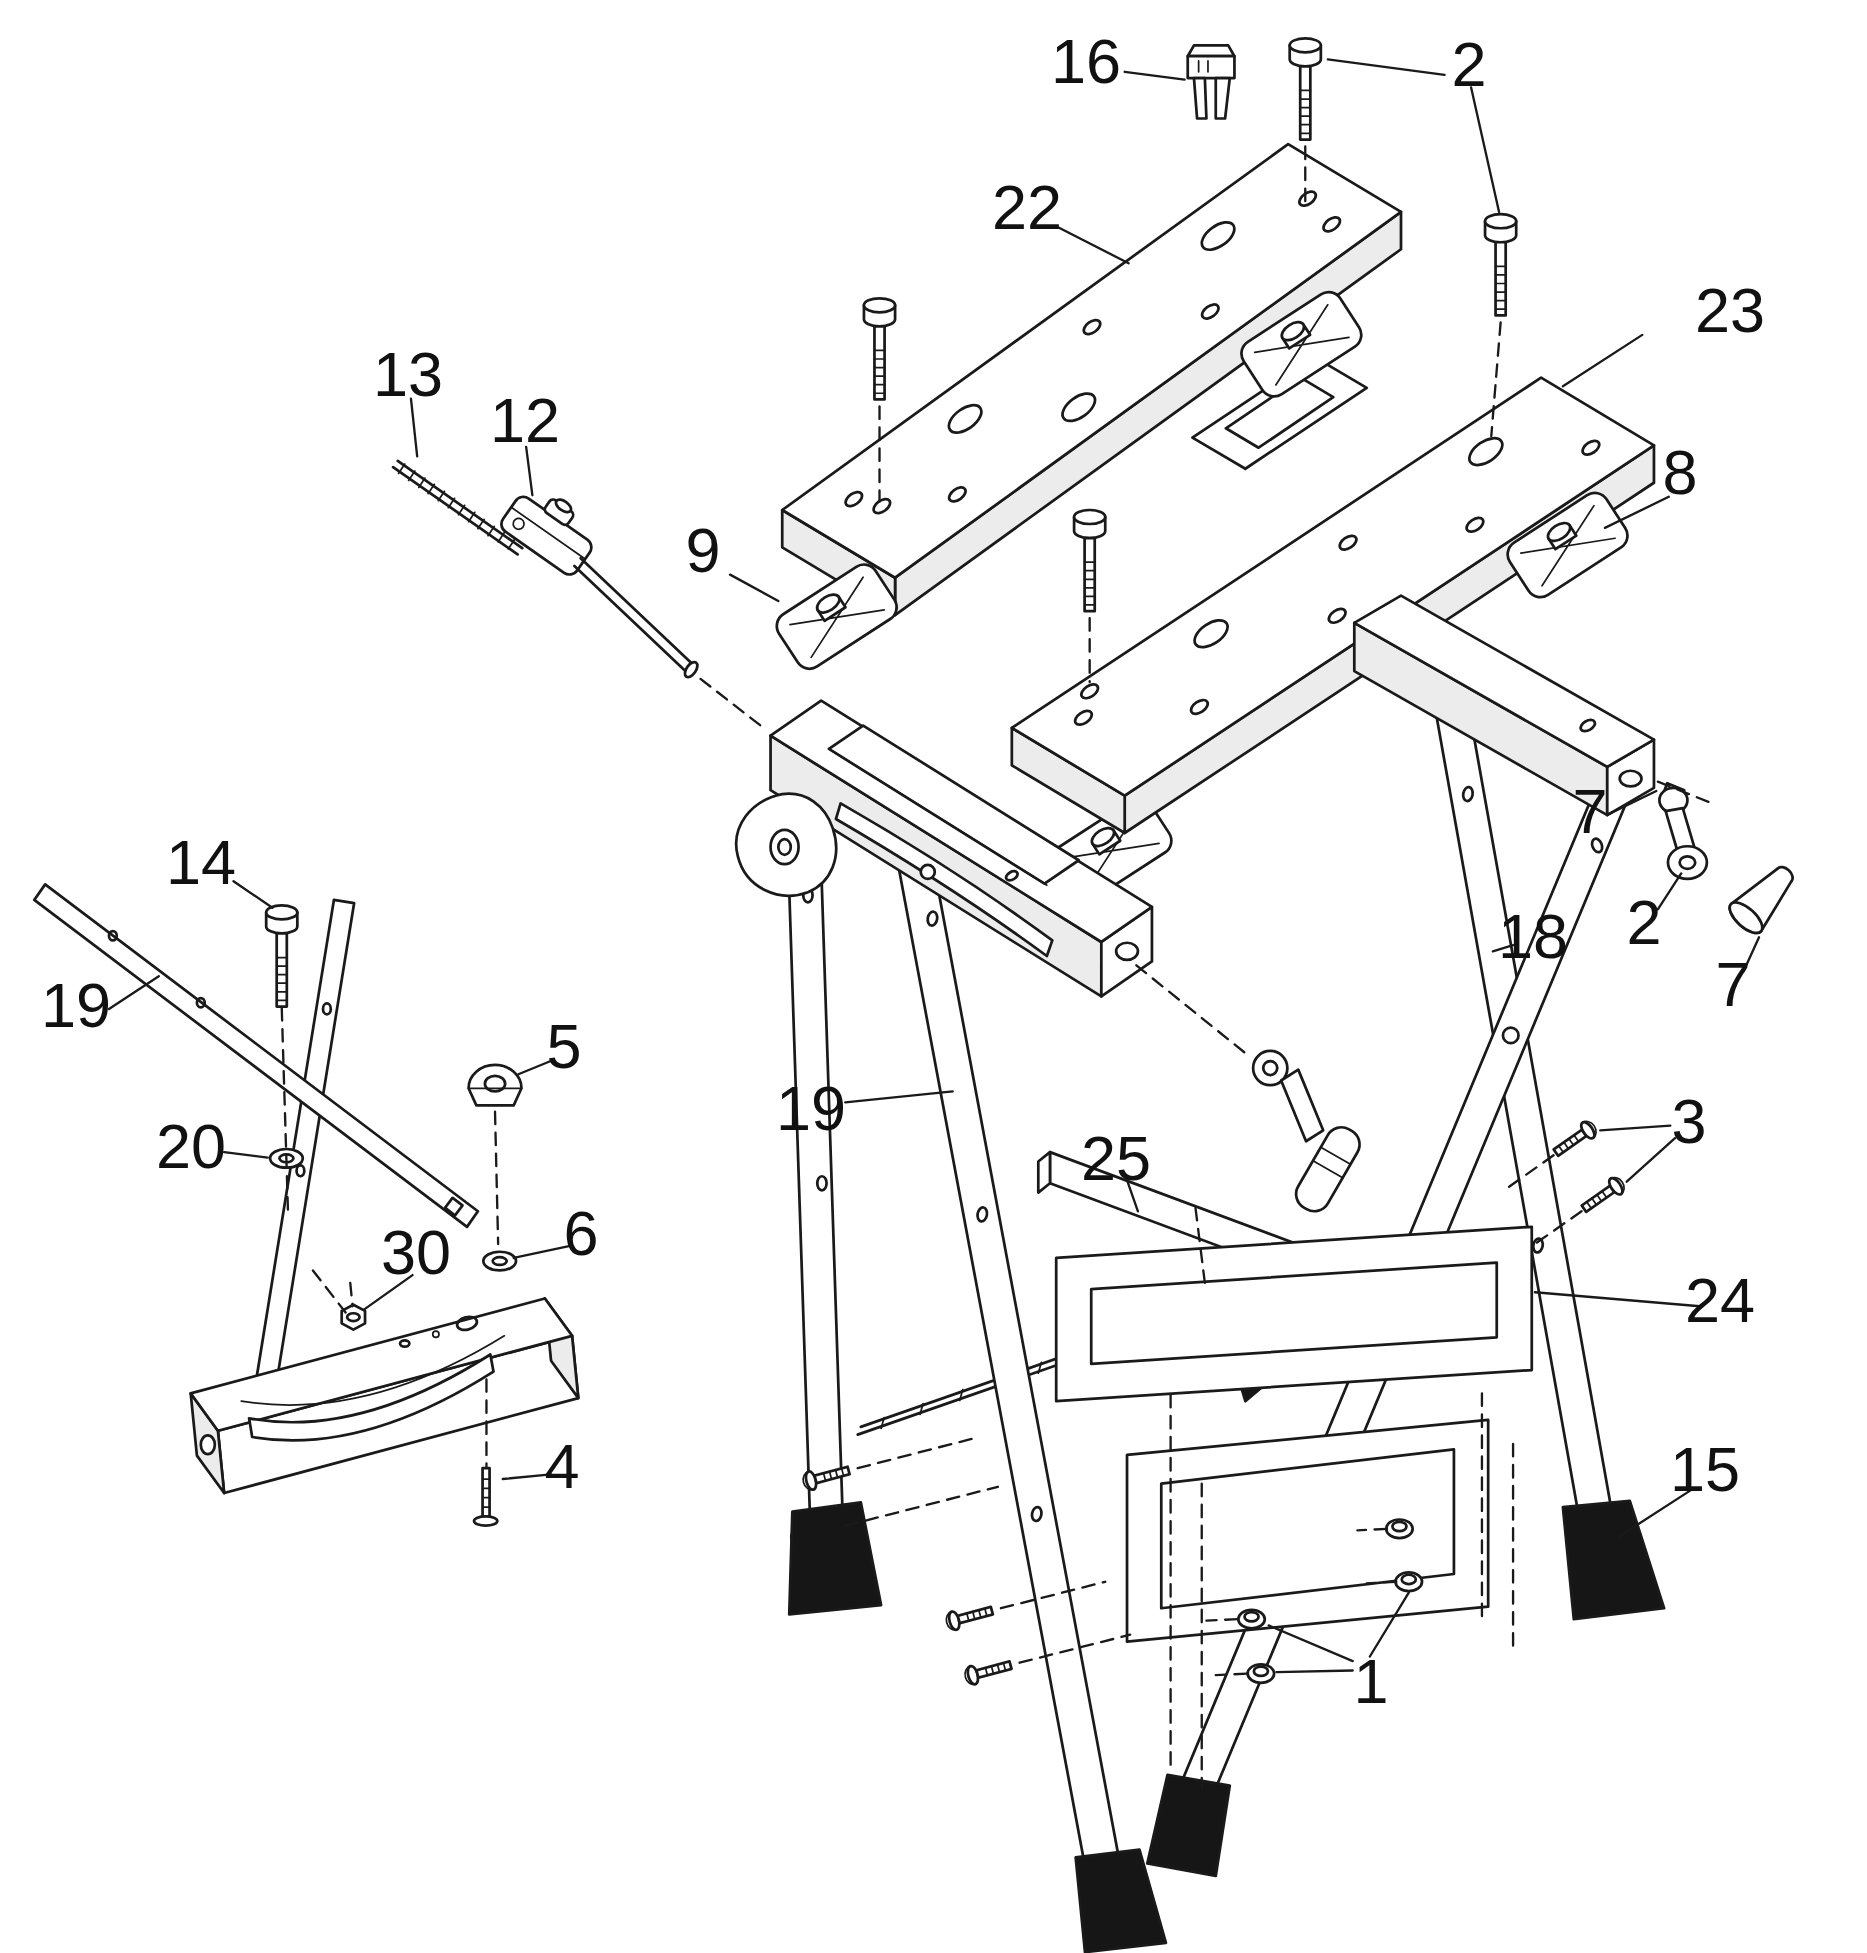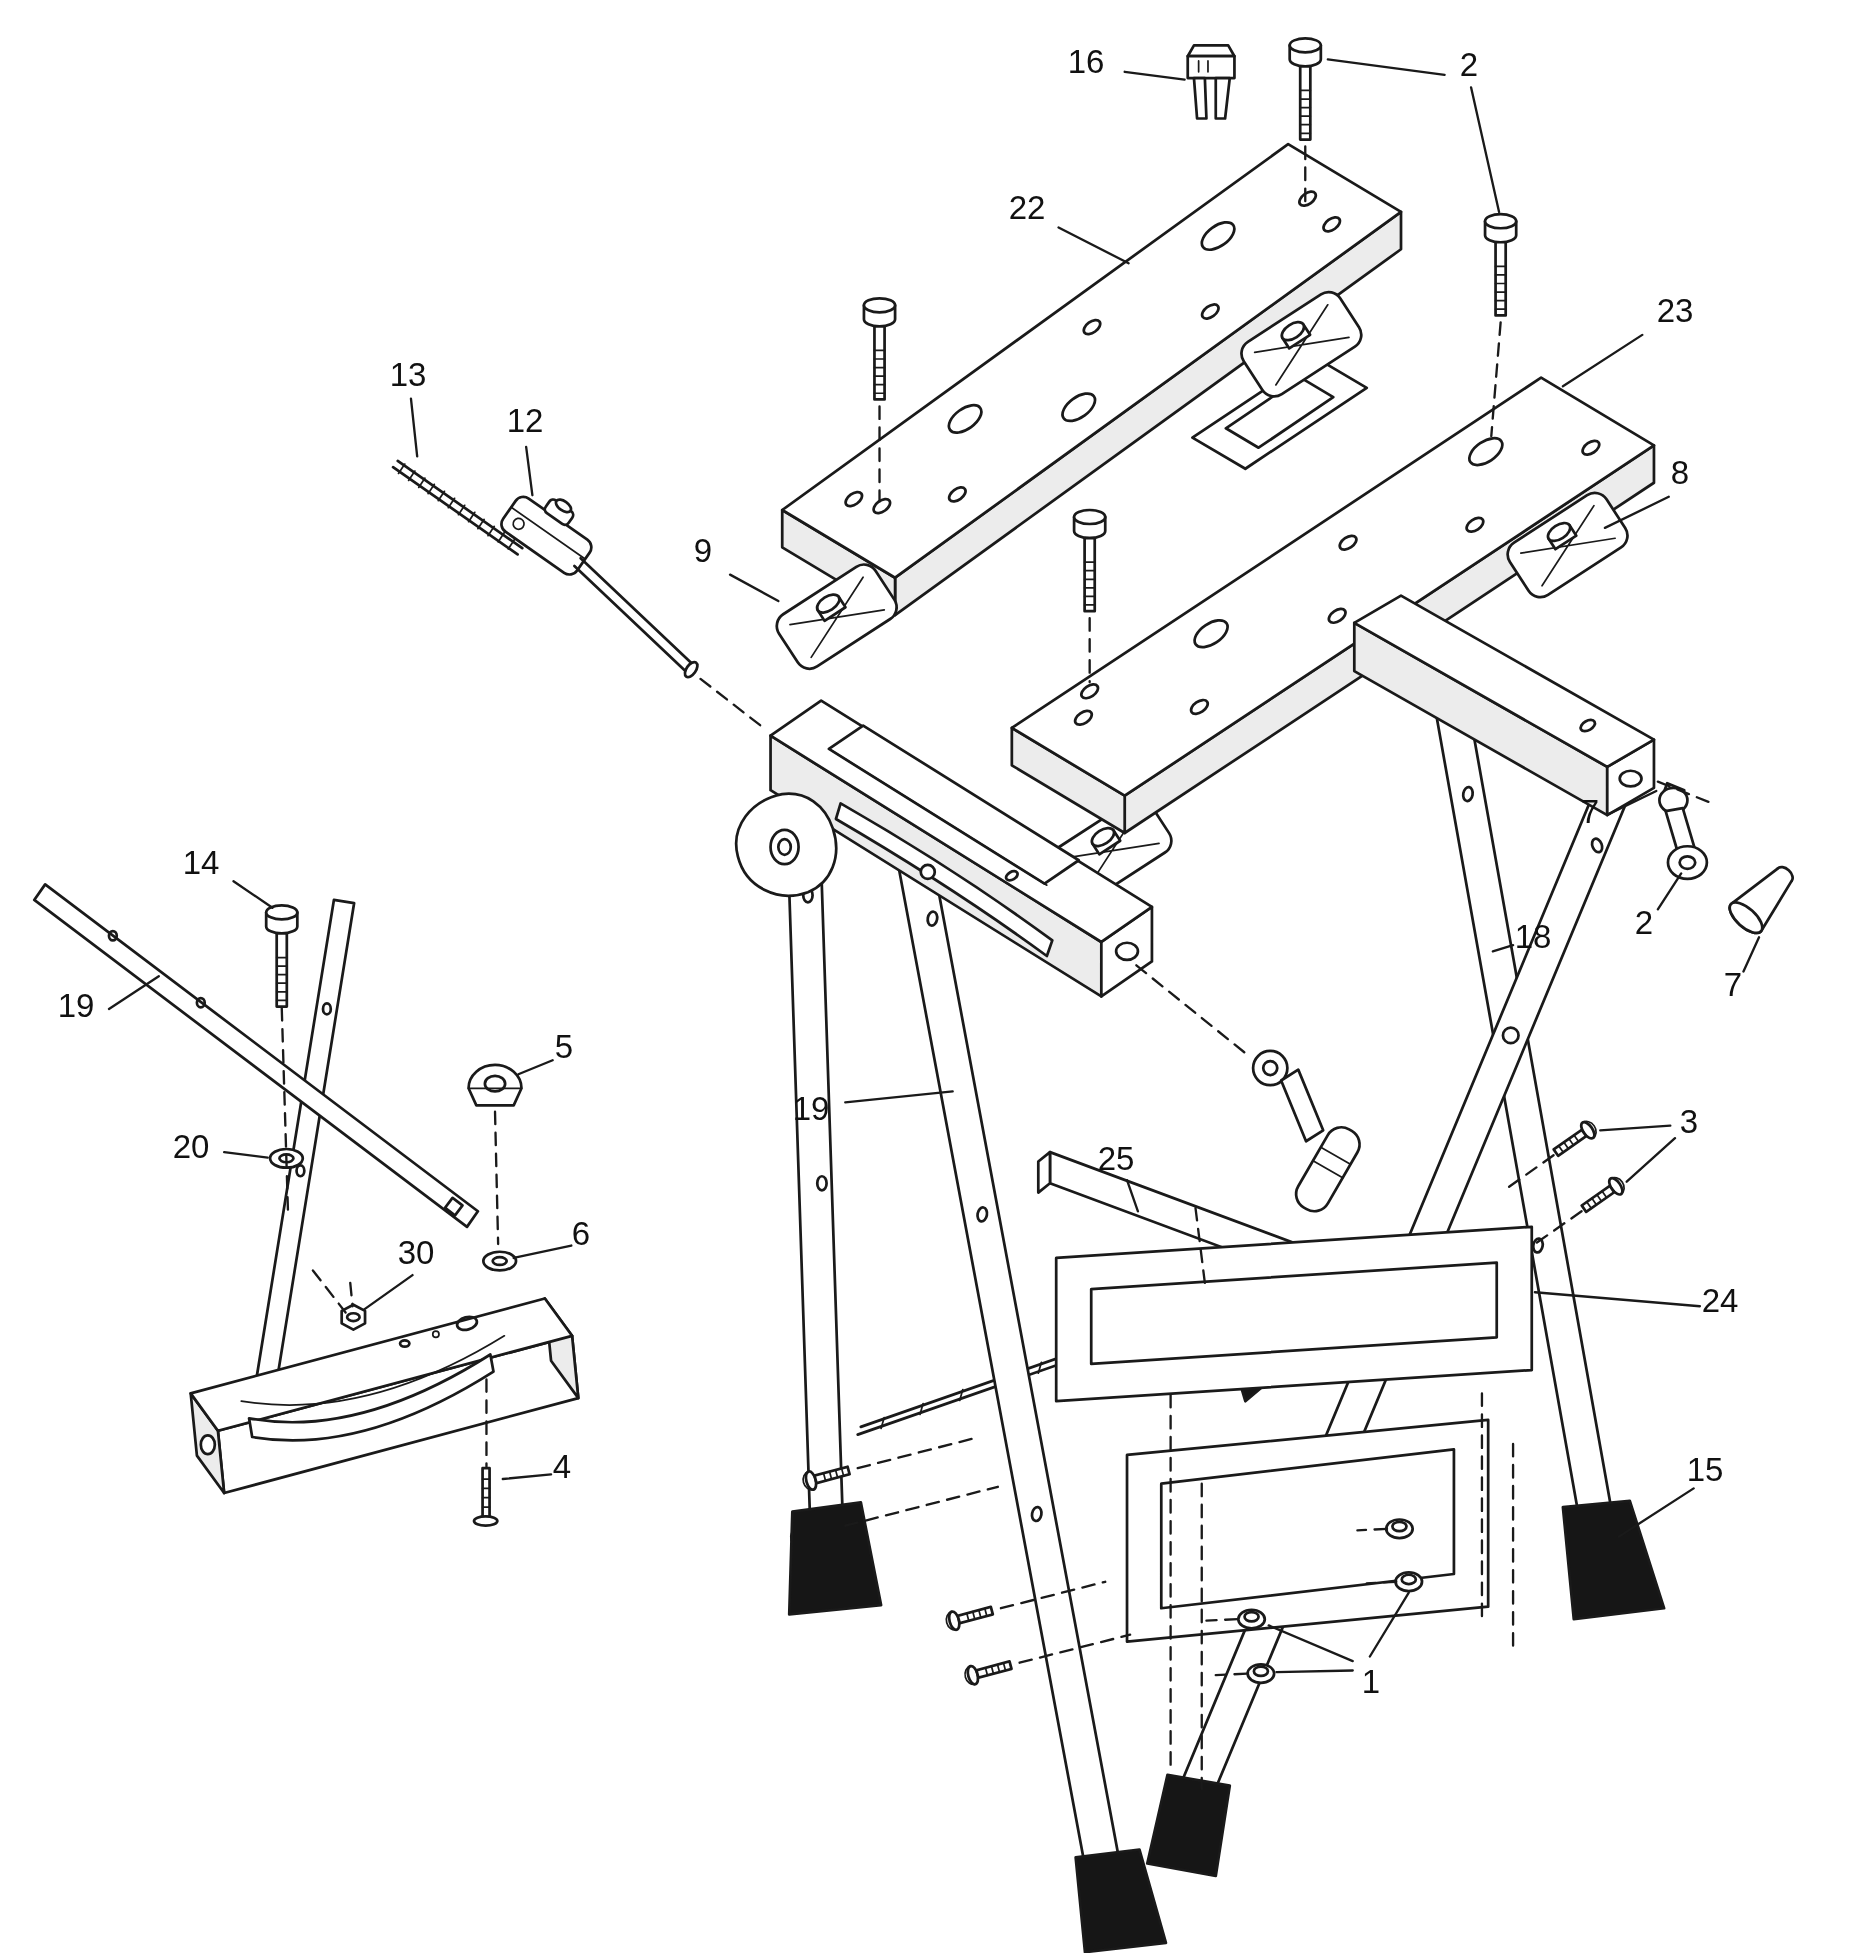--- a/index.html
+++ b/index.html
@@ -13,21 +13,21 @@
     stroke:#1a1a1a;stroke-width:3.5;fill:none;stroke-linejoin:round;stroke-linecap:round;
   }
   .d .w{fill:#ffffff}
   .d .g{fill:#ececec}
   .d .k{fill:#161616}
   .d .thin{stroke-width:2.2}
   .d .dash{stroke-dasharray:16 11;stroke-width:3}
   .d .lead{stroke-width:3}
   .callout{
     position:absolute;transform:translate(-50%,-50%);
-    font-size:33px;line-height:1;color:#111;white-space:nowrap;user-select:none;
+    font-size:63px;line-height:1;color:#111;white-space:nowrap;user-select:none;
   }
 </style>
 </head>
 <body>
 
 <div class="stage">
 
 <svg class="d" width="1868" height="1954" viewBox="0 0 2400 2510">
   <defs>
     <g id="bolt2">
@@ -319,21 +319,21 @@
     M2146,1446 L2056,1452 M2152,1462 L2090,1518
     M2184,1678 L1972,1660
     M708,1894 L646,1900
     M2176,1912 L2080,1974
     M1738,2146 L1640,2148 M1738,2134 L1630,2088 M1760,2128 L1810,2046"></path>
 </svg>
 
 <div class="callout" style="left:1086px;top:61px">16</div>
 <div class="callout" style="left:1469px;top:64px">2</div>
 <div class="callout" style="left:1027px;top:207px">22</div>
-<div class="callout" style="left:1675px;top:310px">23</div>
+<div class="callout" style="left:1730px;top:310px">23</div>
 <div class="callout" style="left:408px;top:374px">13</div>
 <div class="callout" style="left:525px;top:420px">12</div>
 <div class="callout" style="left:1680px;top:472px">8</div>
 <div class="callout" style="left:703px;top:550px">9</div>
 <div class="callout" style="left:1590px;top:811px">7</div>
 <div class="callout" style="left:201px;top:862px">14</div>
 <div class="callout" style="left:1644px;top:922px">2</div>
 <div class="callout" style="left:1533px;top:936px">18</div>
 <div class="callout" style="left:1733px;top:984px">7</div>
 <div class="callout" style="left:76px;top:1005px">19</div>

